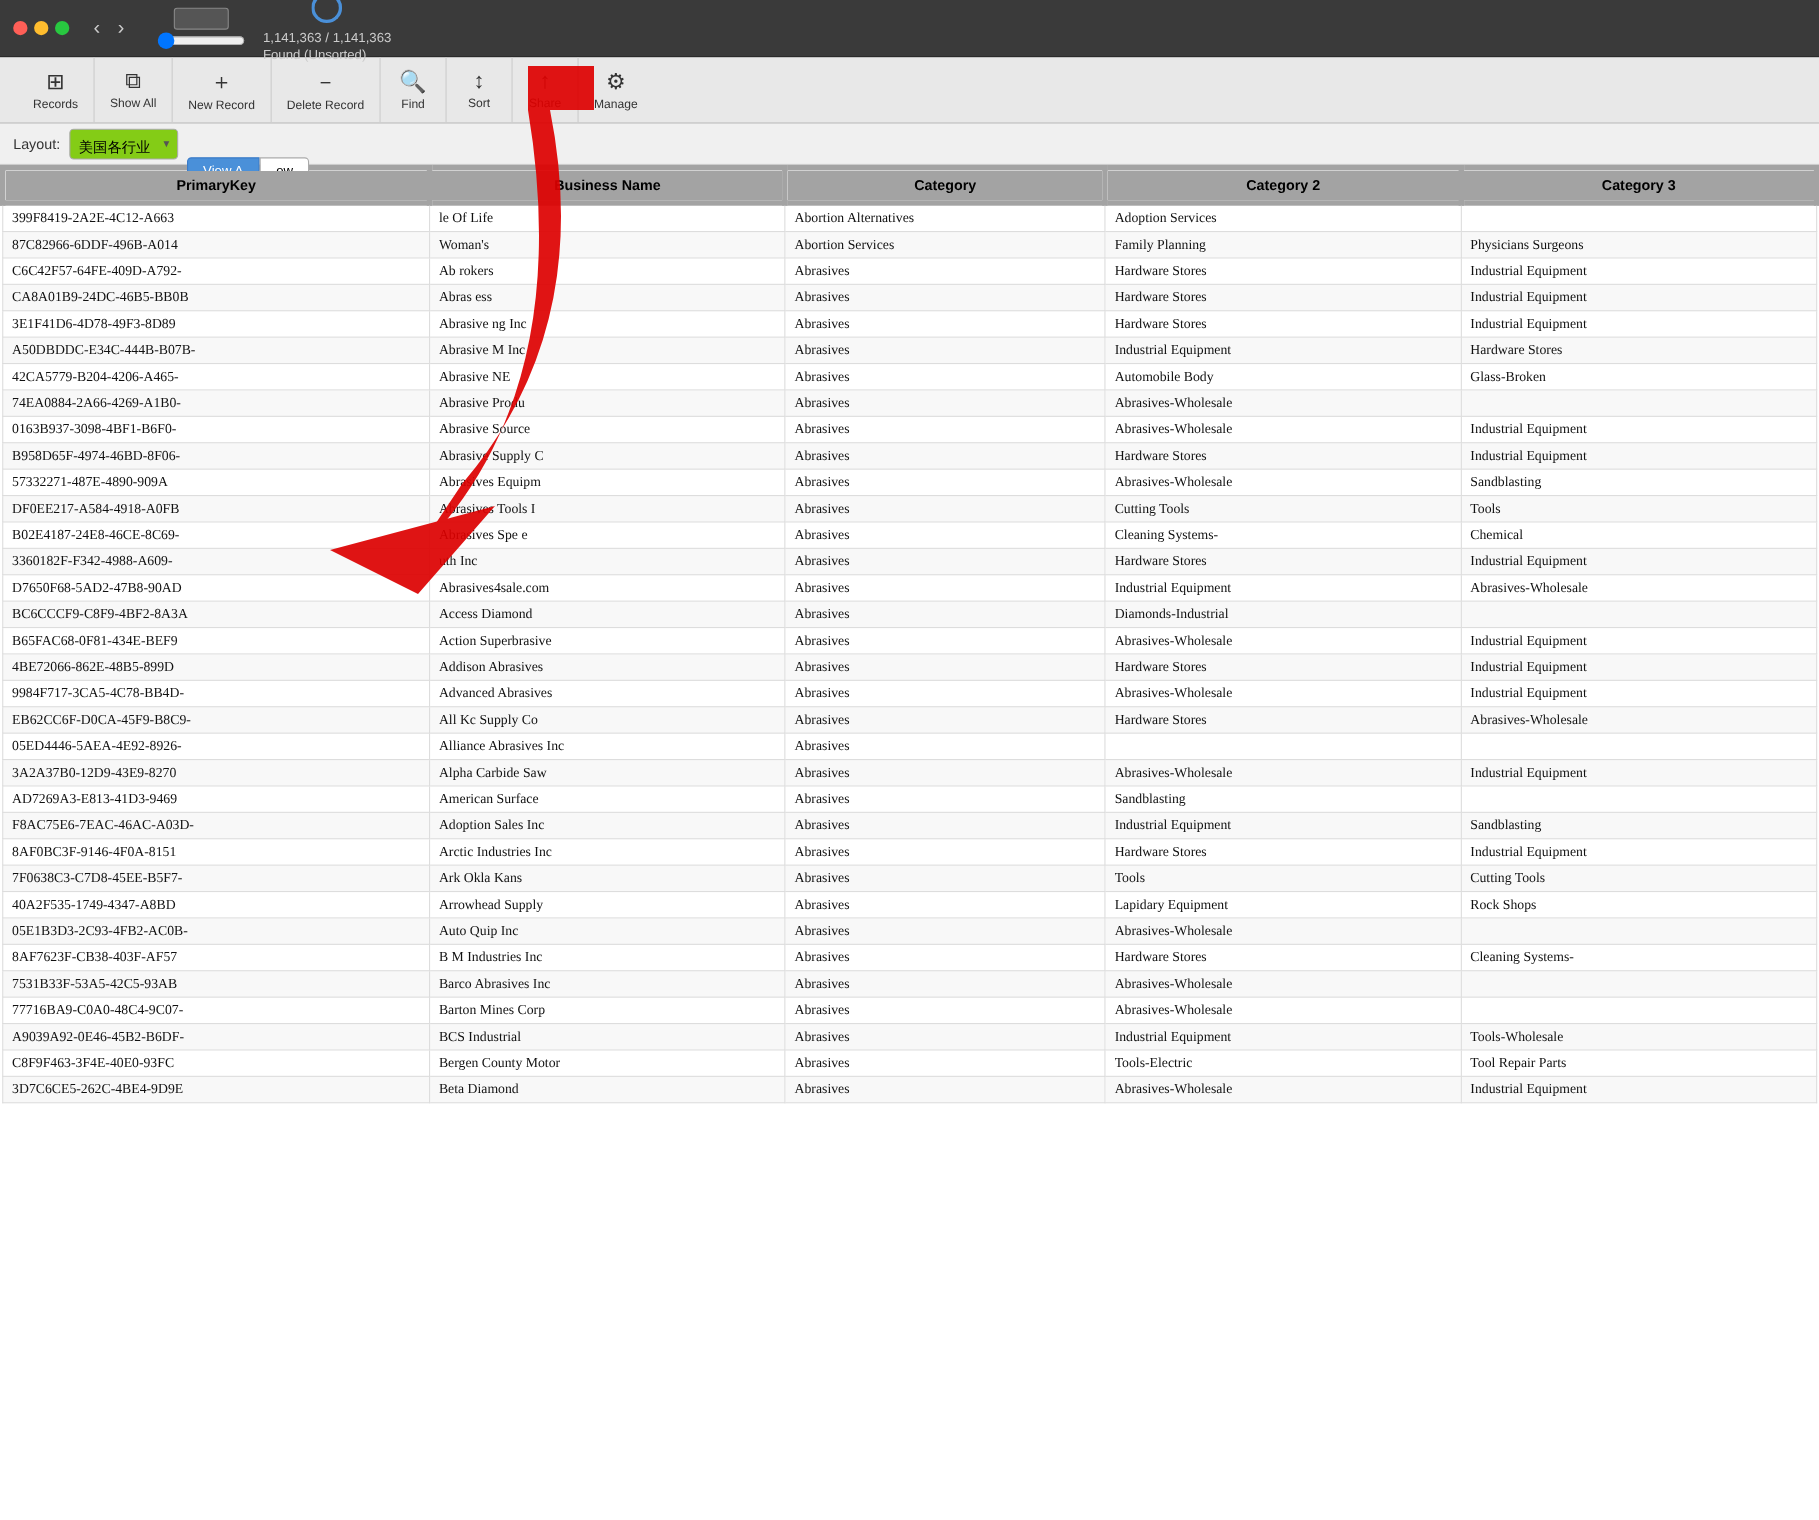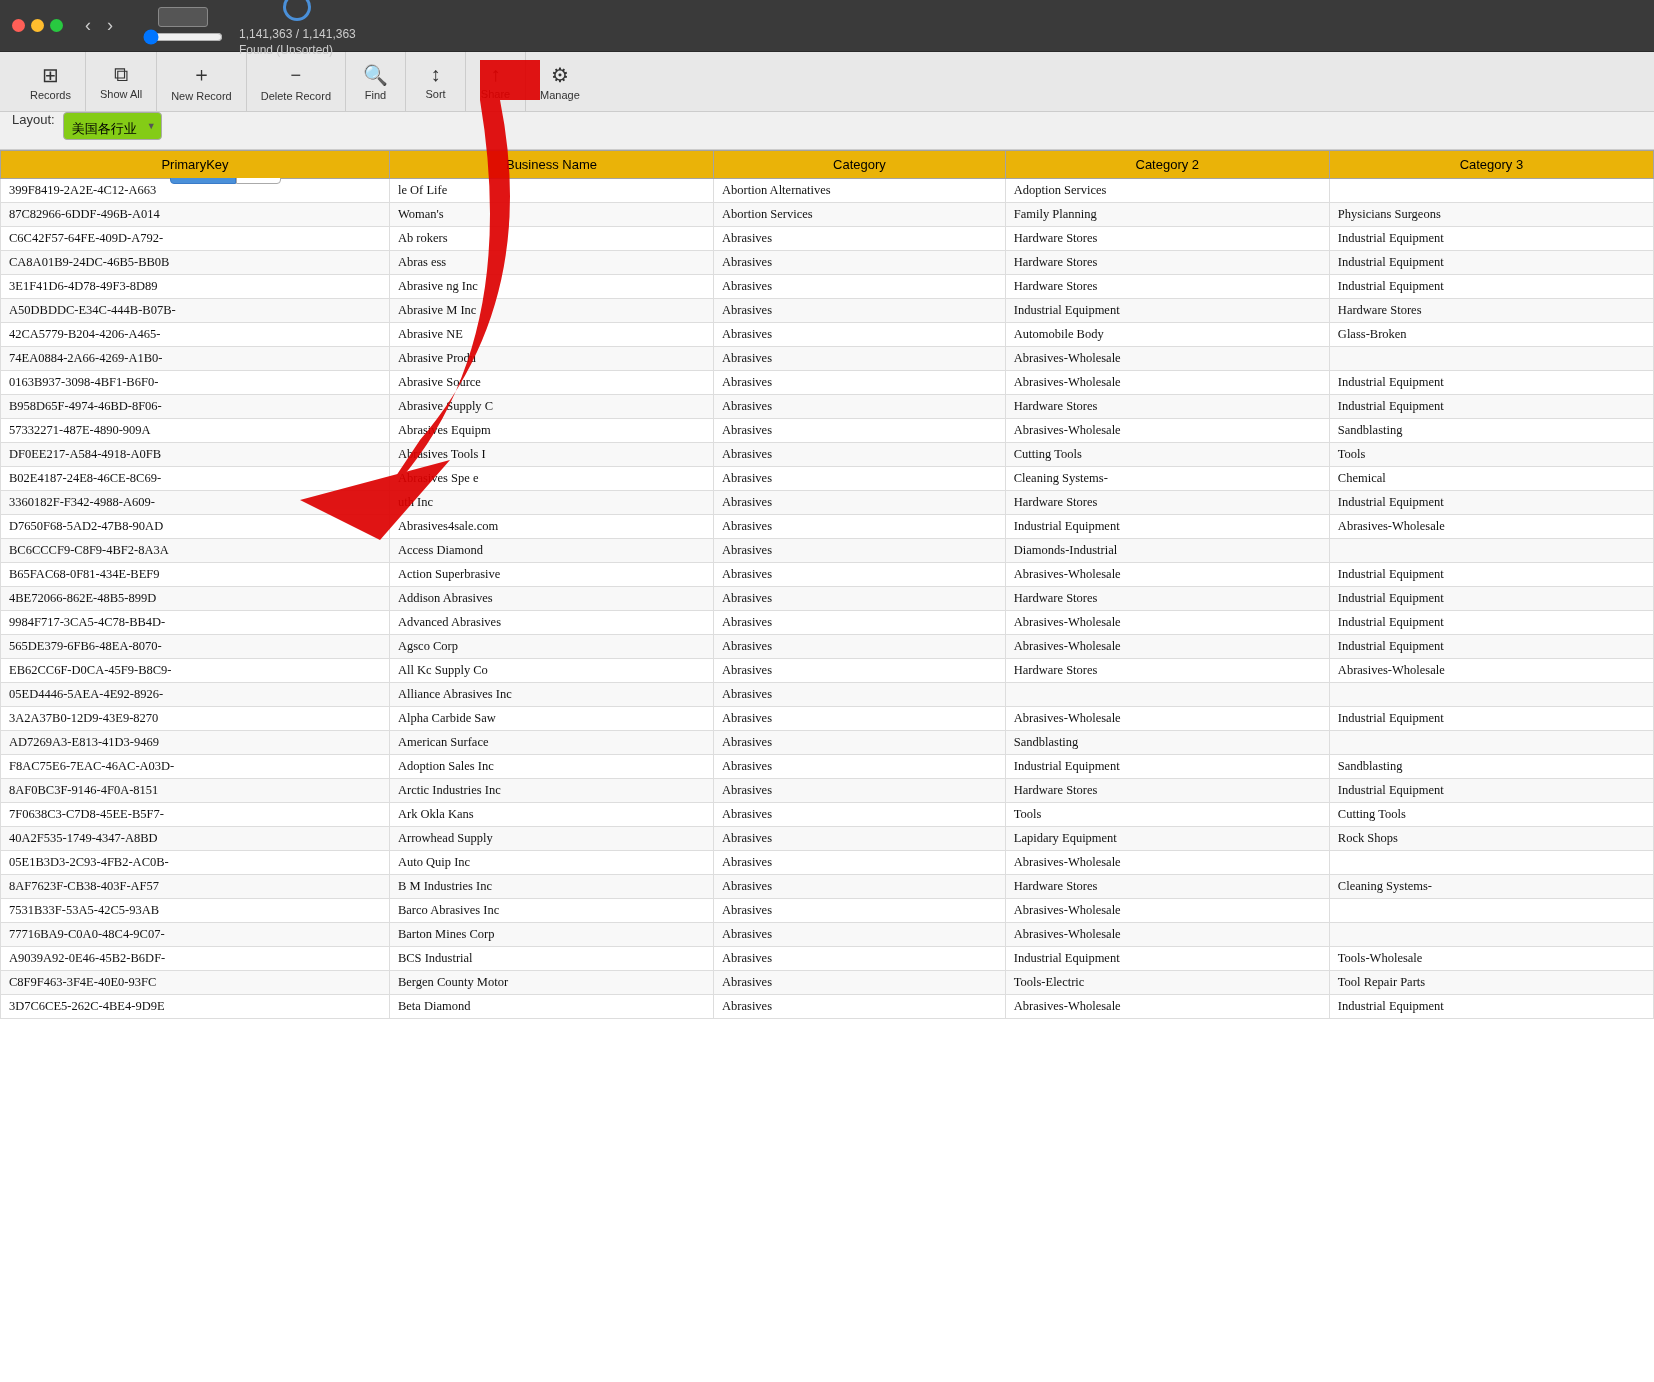--- a/index.html
+++ b/index.html
@@ -119,21 +119,21 @@
     .toolbar-label {
       font-size: 11px;
       color: #333;
     }
 
     
     .layout-bar {
       background: #f0f0f0;
       height: 38px;
       display: flex;
-      align-items: flex-start;
+      align-items: center;
       padding: 0 12px;
       gap: 8px;
       border-bottom: 1px solid #ccc;
     }
     .layout-label {
       font-size: 13px;
       color: #333;
     }
     .layout-select {
       background: #84cc16;
@@ -187,25 +187,25 @@
       overflow-y: auto;
       height: calc(100vh - 150px);
       background: #fff;
     }
     table {
       width: 100%;
       border-collapse: collapse;
       table-layout: fixed;
     }
     thead th {
-      background: #eab308;
-      border: 1px solid #a3a3a3;
+      background: #a3a3a3;
+      border: 5px solid #a3a3a3;
       padding: 6px 8px;
       font-size: 13px;
-      font-weight: 400;
+      font-weight: 700;
       text-align: center;
       white-space: nowrap;
       position: sticky;
       top: 0;
       z-index: 10;
     }
     tbody tr {
       background: #fff;
       font-family: Liberation Serif, serif;
     }
@@ -453,27 +453,20 @@
           <td>Industrial Equipment</td>
         </tr>
         <tr>
           <td>9984F717-3CA5-4C78-BB4D-</td>
           <td>Advanced Abrasives</td>
           <td>Abrasives</td>
           <td>Abrasives-Wholesale</td>
           <td>Industrial Equipment</td>
         </tr>
         <tr>
-          <td>565DE379-6FB6-48EA-8070-</td>
-          <td>Agsco Corp</td>
-          <td>Abrasives</td>
-          <td>Abrasives-Wholesale</td>
-          <td>Industrial Equipment</td>
-        </tr>
-        <tr>
           <td>EB62CC6F-D0CA-45F9-B8C9-</td>
           <td>All Kc Supply Co</td>
           <td>Abrasives</td>
           <td>Hardware Stores</td>
           <td>Abrasives-Wholesale</td>
         </tr>
         <tr>
           <td>05ED4446-5AEA-4E92-8926-</td>
           <td>Alliance Abrasives Inc</td>
           <td>Abrasives</td>

